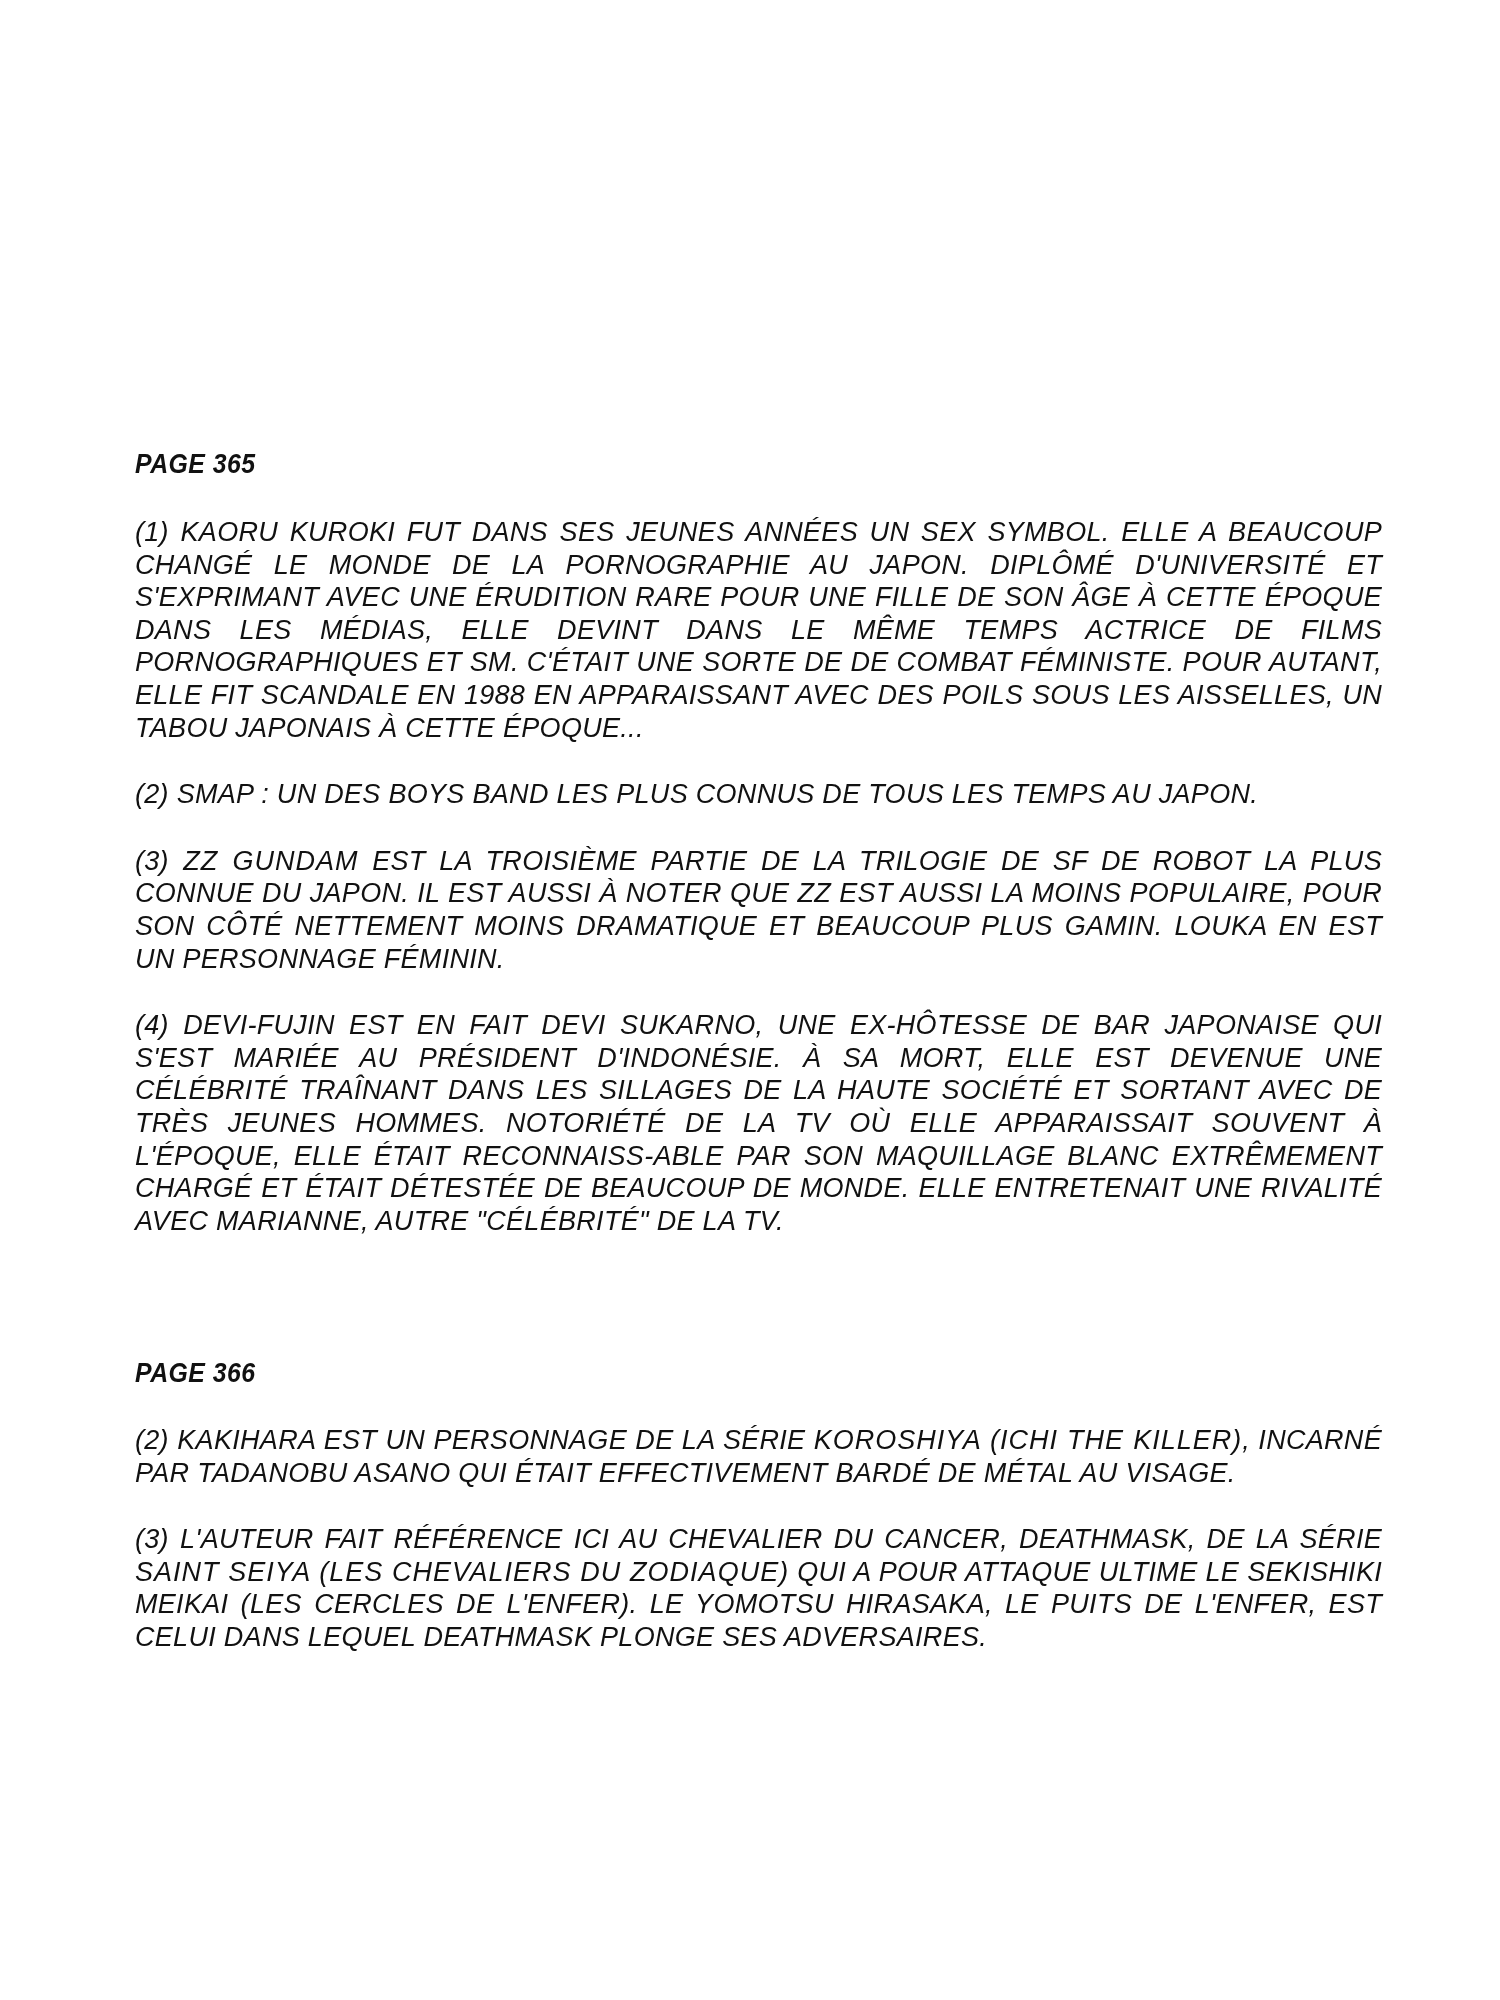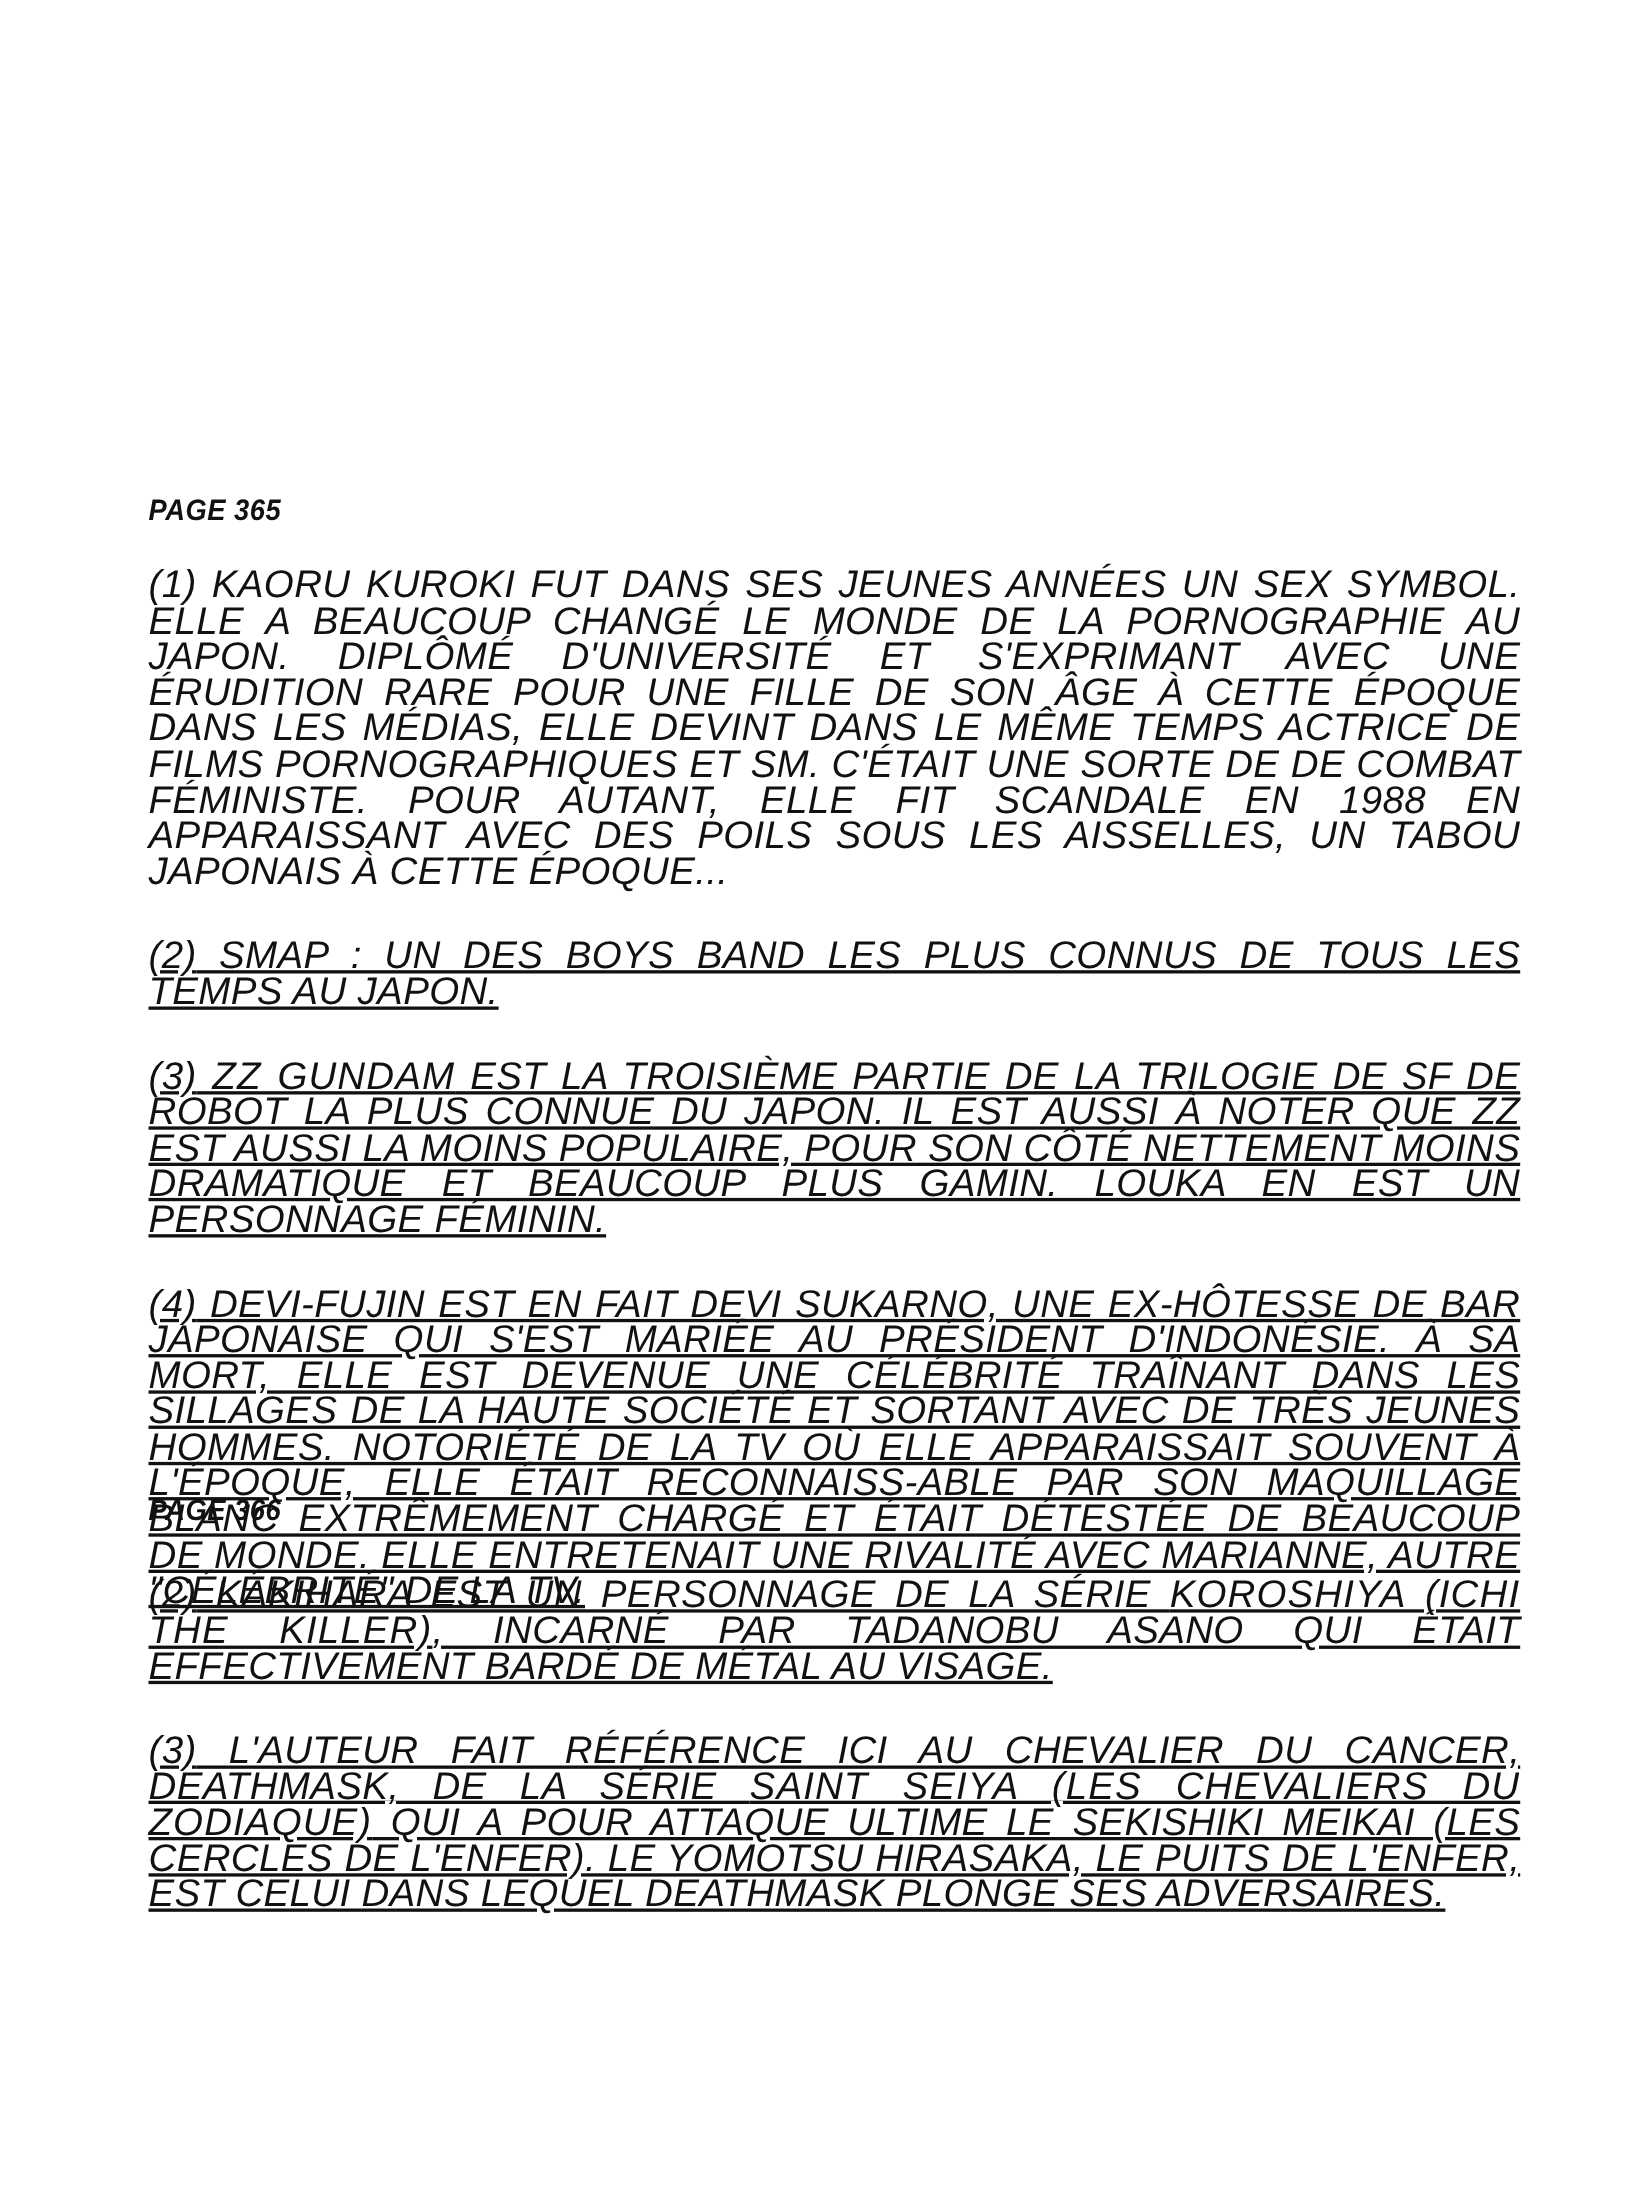--- a/index.html
+++ b/index.html
@@ -1,25 +1,25 @@
 <!DOCTYPE html>
 <html><head>
 <meta charset="utf-8">
 <style>
   html, body { margin:0; padding:0; background:#ffffff; }
   body { width:1500px; height:2000px; position:relative; overflow:hidden;
          font-family:"Liberation Sans", sans-serif; color:#111111; }
   .page { position:absolute; left:135px; width:1247px; }
   .heading { font-size:27px; line-height:33px; text-transform:uppercase; letter-spacing:0.5px; margin:0; font-style:italic; transform:scaleX(0.92); transform-origin:left; }
-  .note { font-size:35px; line-height:32.6px; text-transform:uppercase; margin:0; text-align:justify; font-style:italic; letter-spacing:0.3px; }
+  .note { font-size:27px; line-height:32.6px; text-transform:uppercase; margin:0; text-align:justify; font-style:italic; letter-spacing:0.3px; }
   .note .emph { font-style:italic; letter-spacing:1px; }
   #sec365 { top:448px; }
   #sec366 { top:1357px; }
   .n1 { margin-top:35px; }
-  .gap { margin-top:44px;text-decoration:underline; }
+  .gap { margin-top:34px; }
 </style>
 </head>
 <body>
 
 <section class="page" id="sec365">
   <h2 class="heading">PAGE 365</h2>
 
   <p class="note n1"><span>(1)</span><span> KAORU KUROKI FUT DANS SES JEUNES ANNÉES UN SEX SYMBOL. ELLE A BEAUCOUP CHANGÉ LE MONDE DE LA PORNOGRAPHIE AU JAPON. DIPLÔMÉ D'UNIVERSITÉ ET S'EXPRIMANT AVEC UNE ÉRUDITION RARE POUR UNE FILLE DE SON ÂGE À CETTE ÉPOQUE DANS LES MÉDIAS, ELLE DEVINT DANS LE MÊME TEMPS ACTRICE DE FILMS PORNOGRAPHIQUES ET SM. C'ÉTAIT UNE SORTE DE DE COMBAT FÉMINISTE. POUR AUTANT, ELLE FIT SCANDALE EN 1988 EN APPARAISSANT AVEC DES POILS SOUS LES AISSELLES, UN TABOU JAPONAIS À CETTE ÉPOQUE...</span></p>
 
   <p class="note gap"><span>(2)</span><span> SMAP : UN DES BOYS BAND LES PLUS CONNUS DE TOUS LES TEMPS AU JAPON.</span></p>

